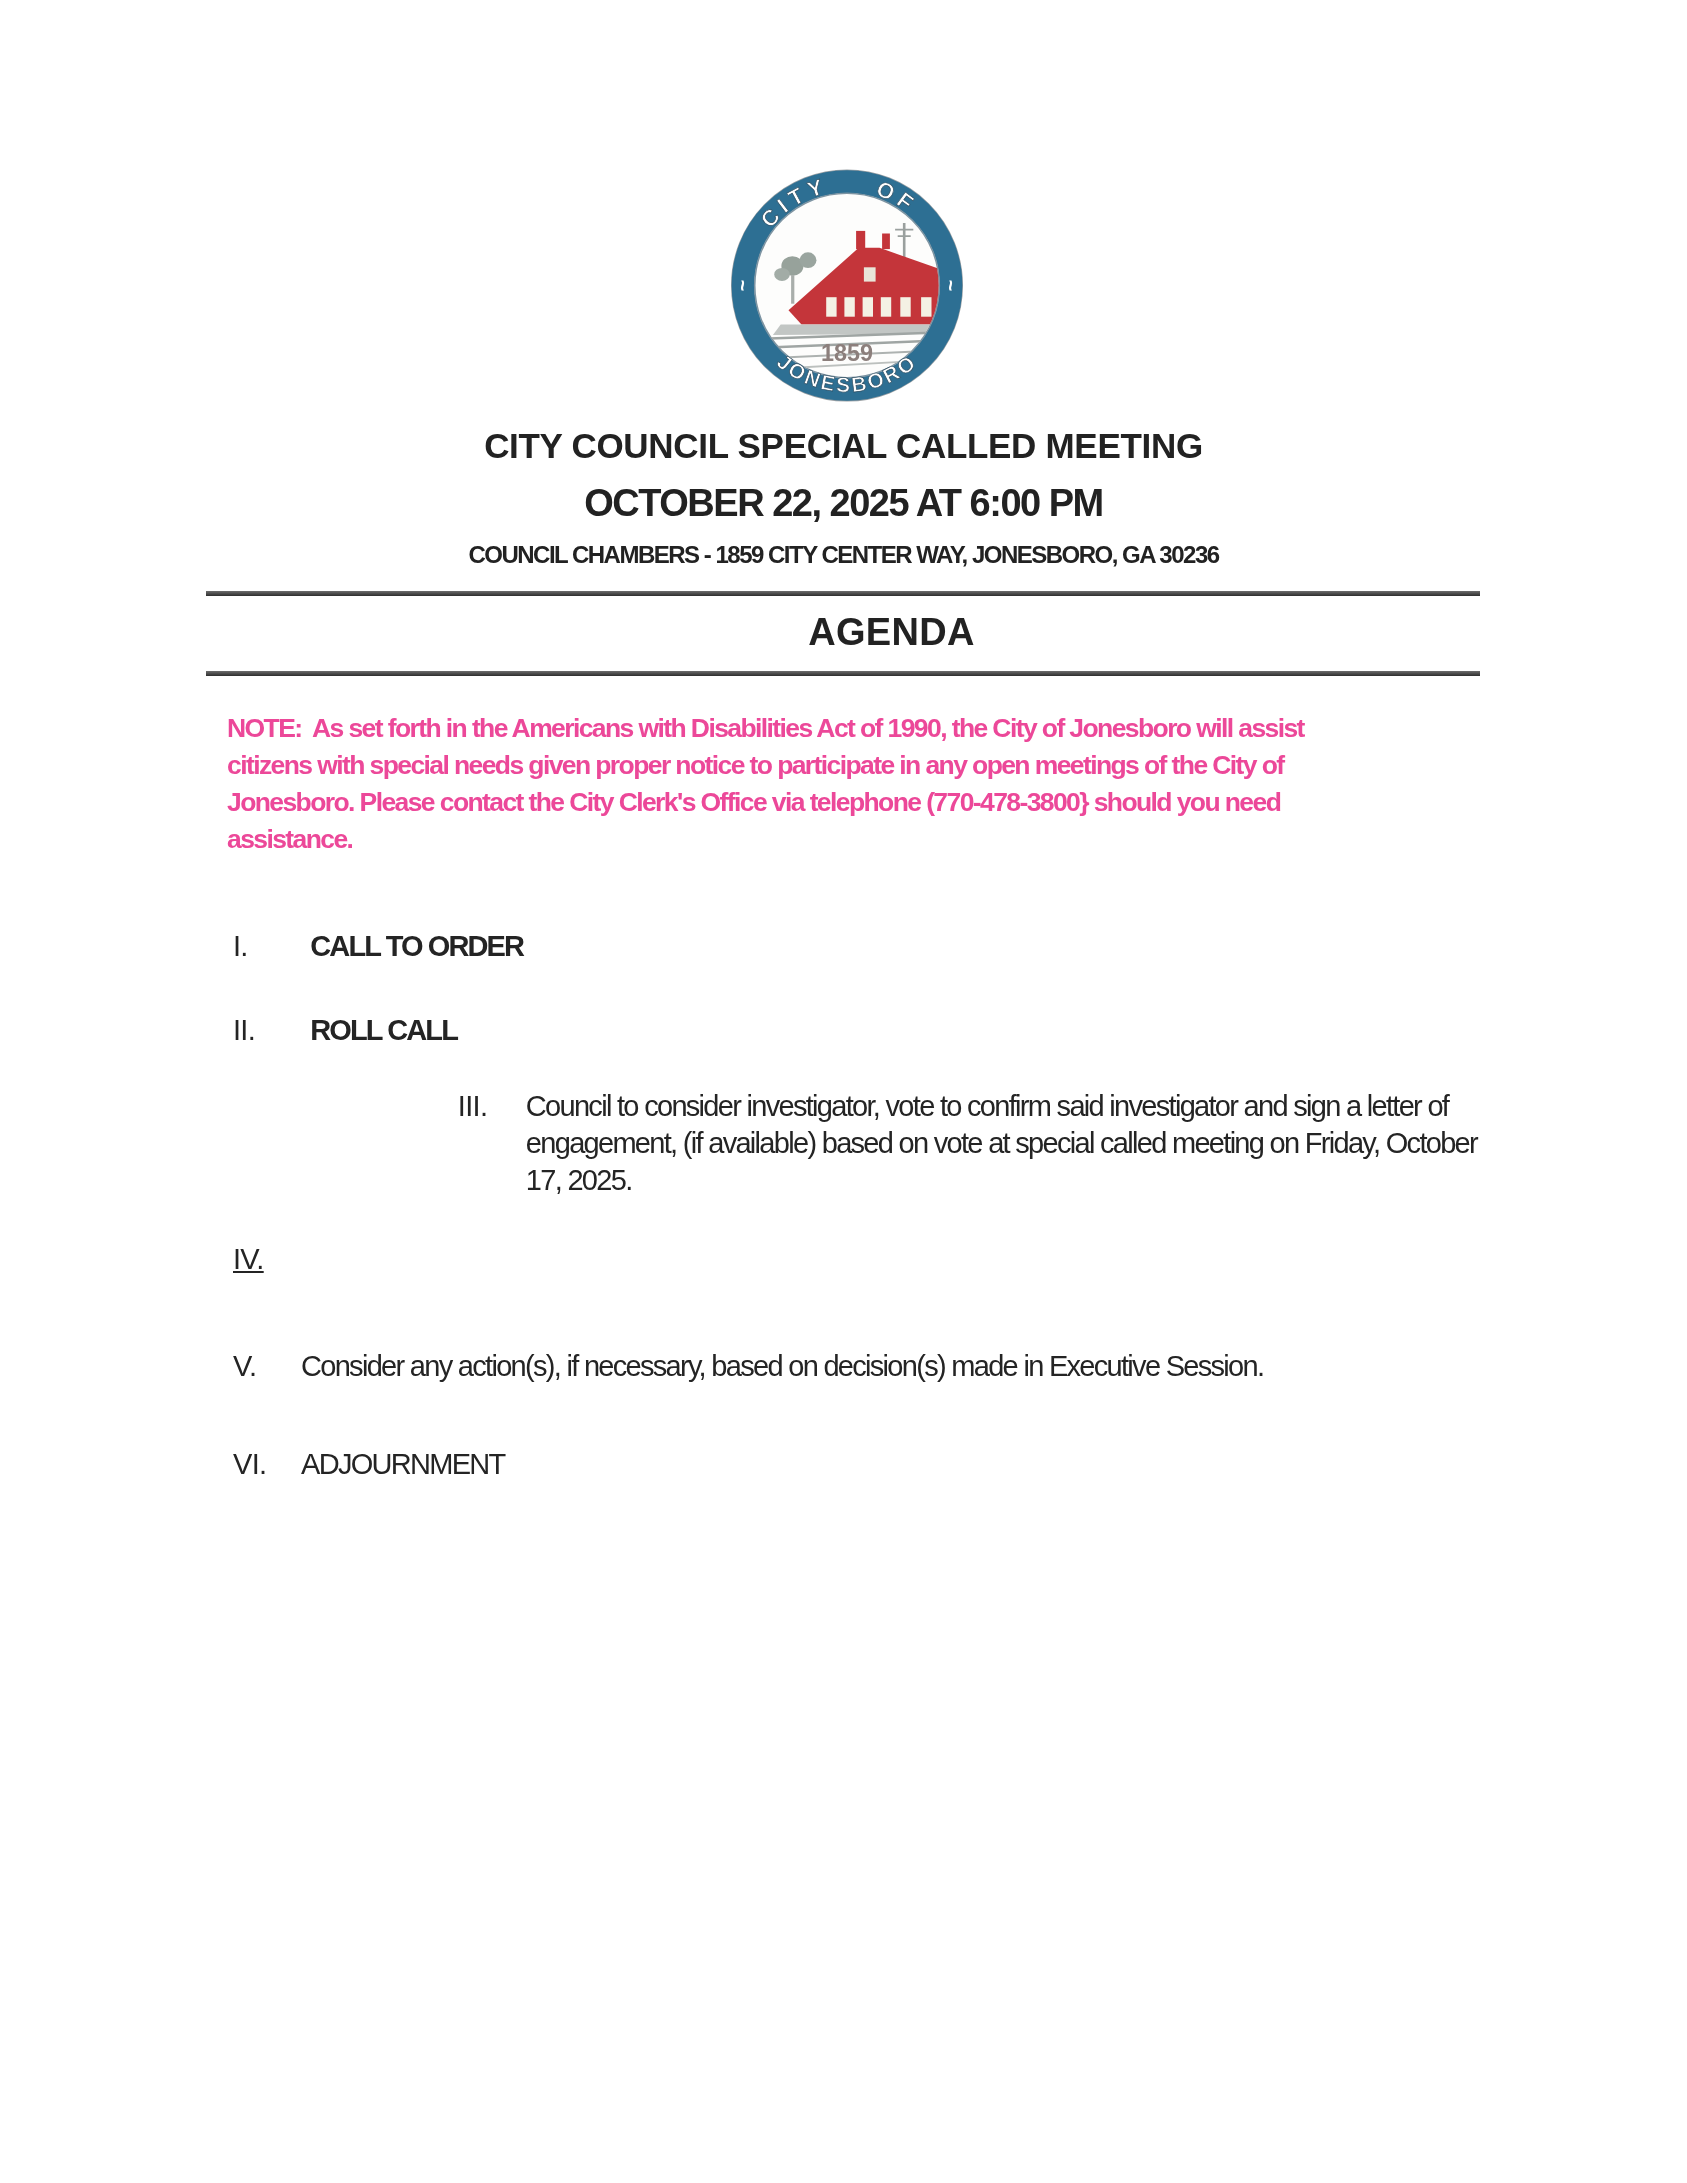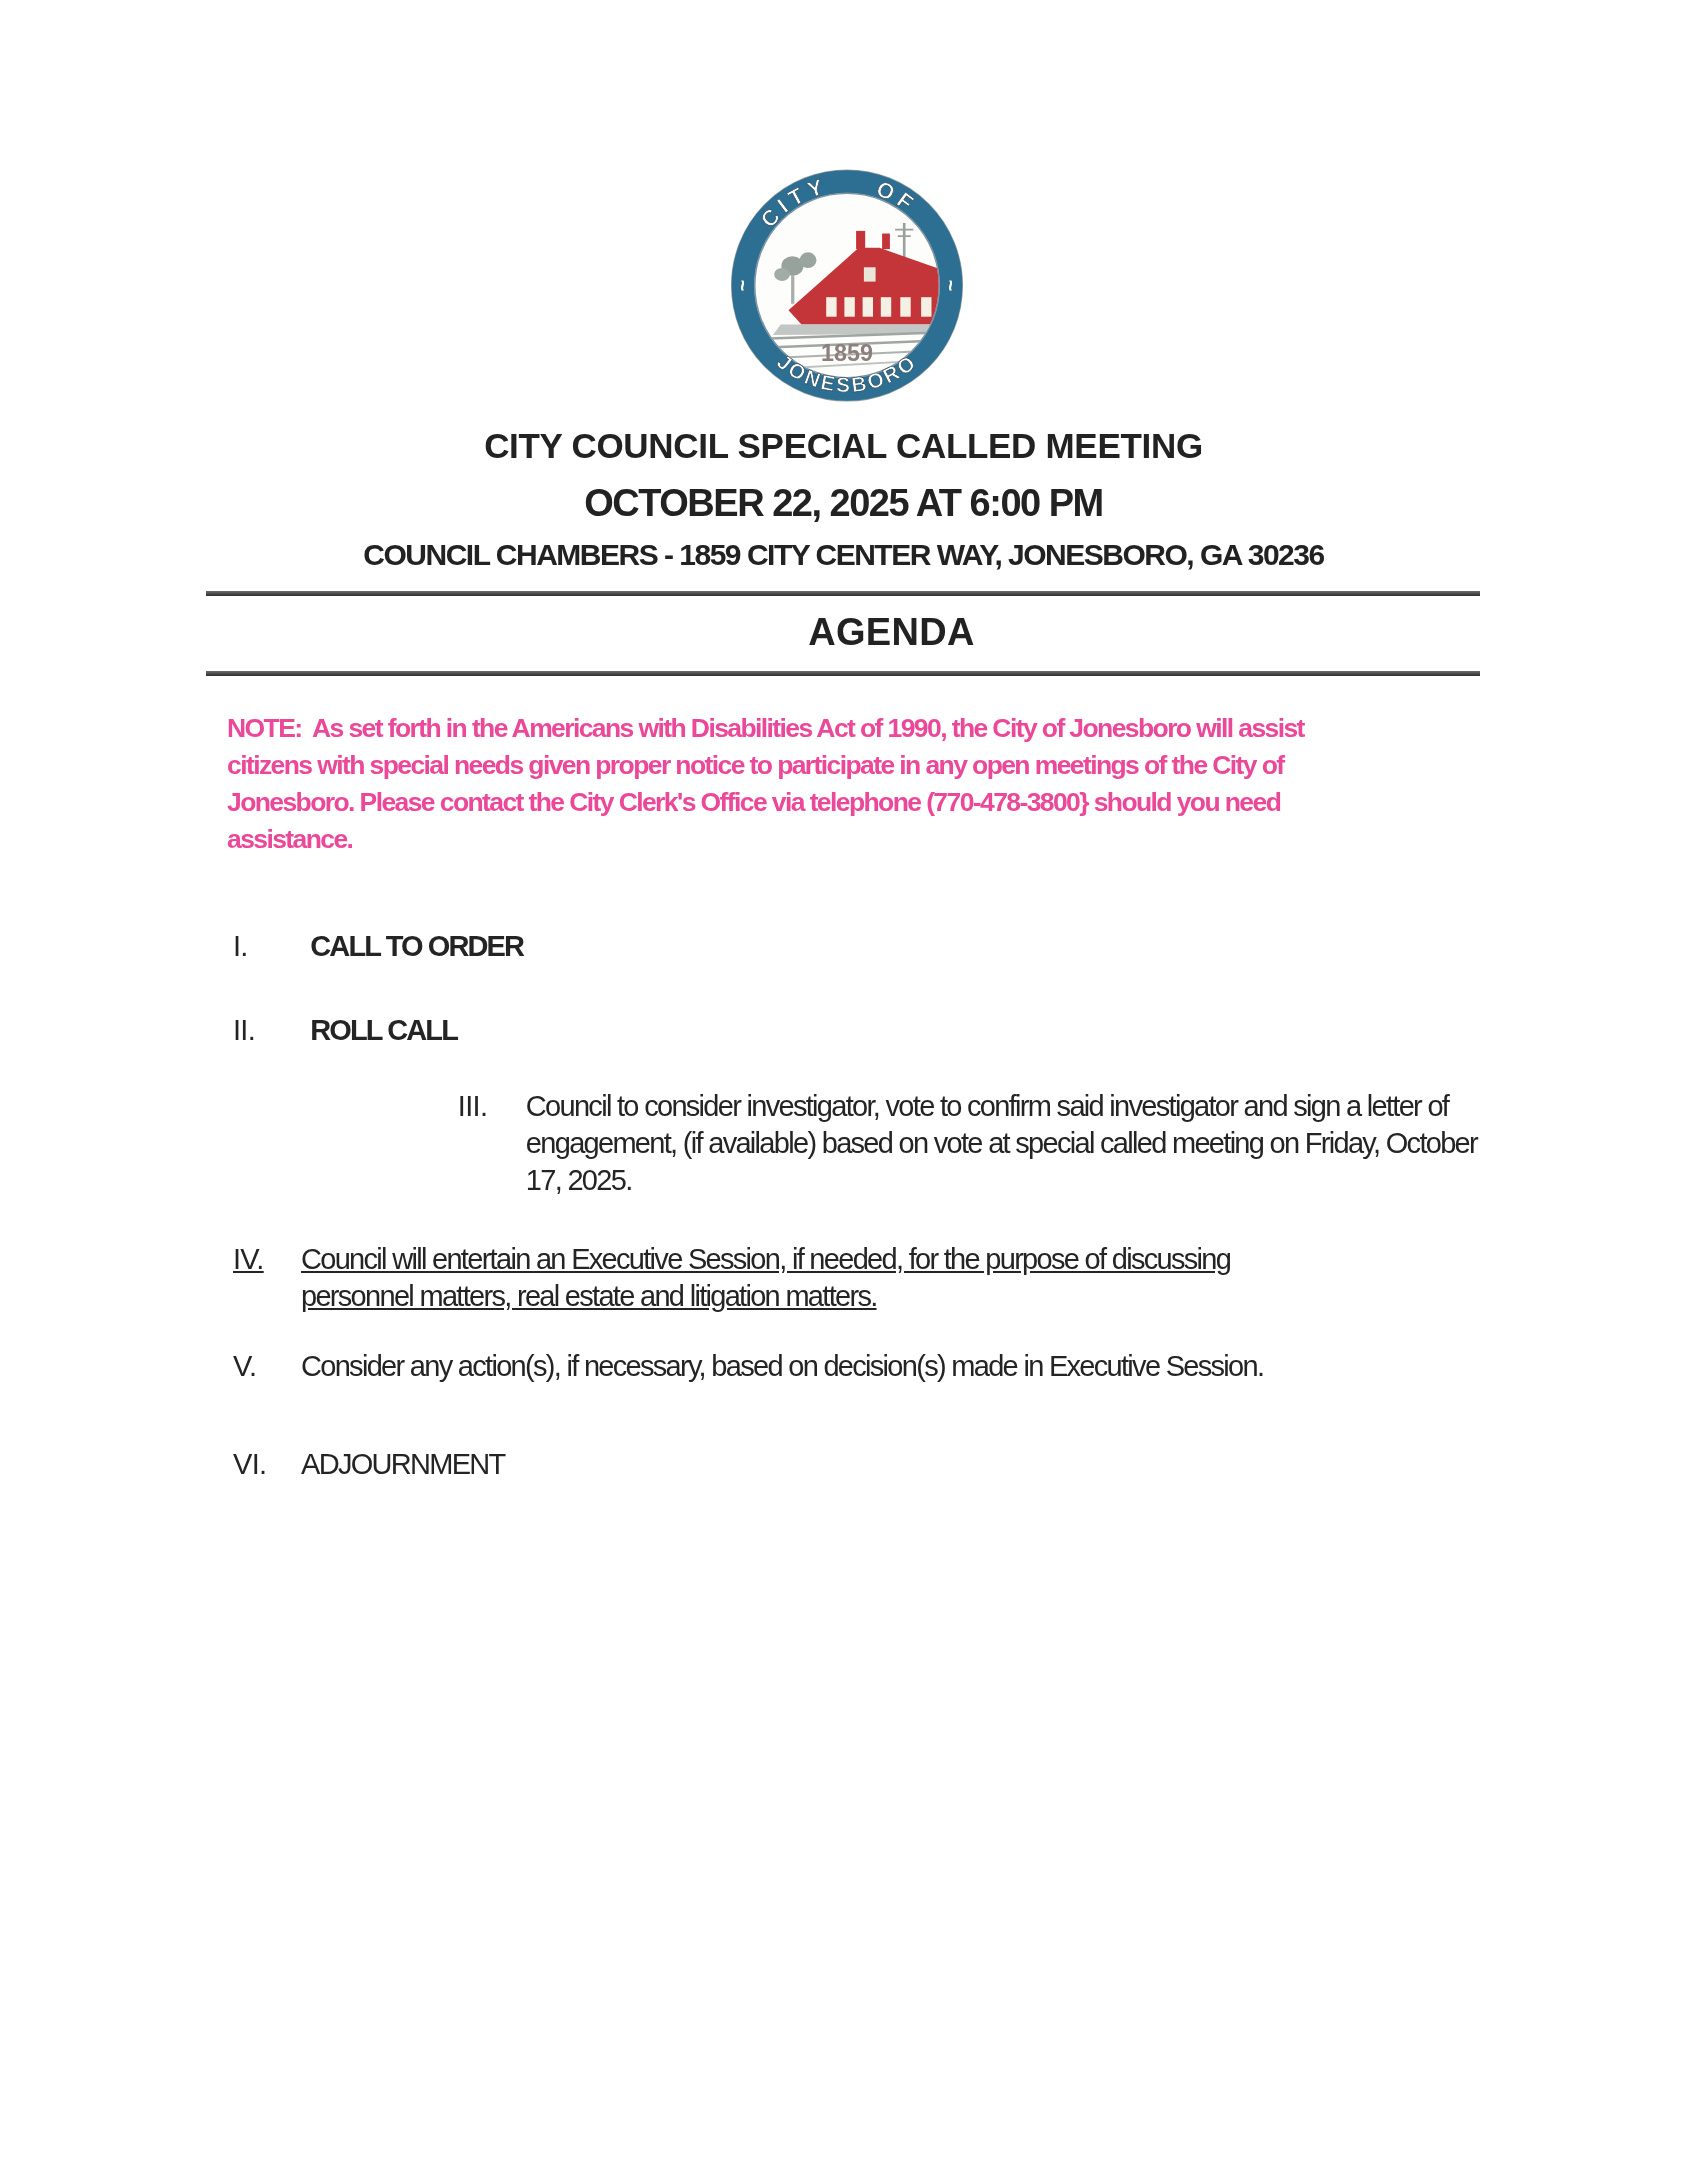--- a/index.html
+++ b/index.html
@@ -5,21 +5,21 @@
   html,body { margin:0; padding:0; background:#ffffff; }
   .page {
     position:relative; width:1687px; height:2183px; background:#ffffff;
     font-family:"Liberation Sans", sans-serif; color:#222222; overflow:hidden;
   }
   .seal { position:absolute; left:730px; top:167px; width:234px; height:237px; }
 
   .centered { position:absolute; left:0; width:1687px; text-align:center; font-weight:bold; }
   .title    { top:426px; font-size:35px; line-height:40px; letter-spacing:-0.3px; }
   .datetime { top:487px; font-size:38px; line-height:33px; letter-spacing:-1.5px; }
-  .venue    { top:538px; font-size:30px; line-height:33px; letter-spacing:-1.5px; }
+  .venue    { top:538px; font-size:24px; line-height:33px; letter-spacing:-1.5px; }
 
   .rule { position:absolute; left:206px; width:1274px; height:4.6px;
           background:linear-gradient(#6d6d6d,#2e2e2e); }
   .rule-1 { top:591px; }
   .rule-2 { top:671px; }
   .agenda-heading { top:609px; font-size:38px; line-height:46px; letter-spacing:0.3px;padding-left:48px; }
 
   .note {
     position:absolute; left:227px; top:710px;
     font-size:26.5px; font-weight:bold; line-height:37px; letter-spacing:-1.6px;
@@ -124,22 +124,20 @@
     <span class="text">ROLL CALL</span>
   </div>
   <div class="item item-3">
     <span class="num">III.</span>
     <span class="text">Council to consider investigator, vote to confirm said investigator and sign a letter of
 engagement, (if available) based on vote at special called meeting on Friday, October
 17, 2025.</span>
   </div>
   <div class="item item-4">
     <span class="num">IV.</span>
-    <span class="text">Council will entertain an Executive Session, if needed, for the purpose of discussing
-personnel matters, real estate and litigation matters.</span>
   </div>
   <div class="item item-5">
     <span class="num">V.</span>
     <span class="text">Consider any action(s), if necessary, based on decision(s) made in Executive Session.</span>
   </div>
   <div class="item item-6">
     <span class="num">VI.</span>
     <span class="text">ADJOURNMENT</span>
   </div>
 

